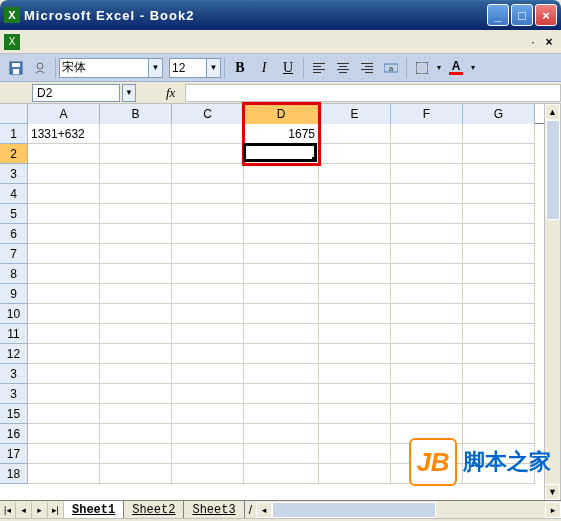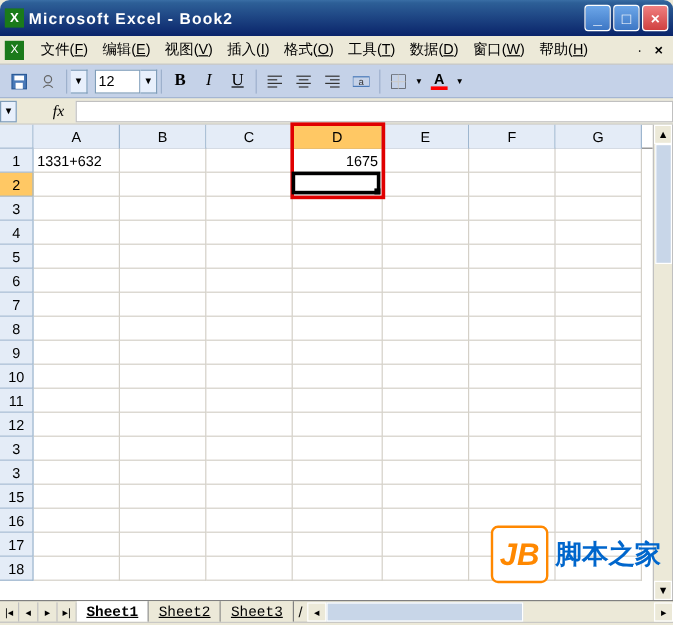--- a/index.html
+++ b/index.html
@@ -88,50 +88,40 @@
 <div class="titlebar">
   <div class="icon">X</div>
   <div class="title">Microsoft Excel - Book2</div>
   <div class="winbtn min">_</div>
   <div class="winbtn max">□</div>
   <div class="winbtn close">×</div>
 </div>
 
 <div class="menubar">
   <div class="excel-icon">X</div>
-  <div id="menu-items" style="display: flex;">
-      <div class="menuitem">文件(<u>F</u>)</div>
-      <div class="menuitem">编辑(<u>E</u>)</div>
-      <div class="menuitem">视图(<u>V</u>)</div>
-      <div class="menuitem">插入(<u>I</u>)</div>
-      <div class="menuitem">格式(<u>O</u>)</div>
-      <div class="menuitem">工具(<u>T</u>)</div>
-      <div class="menuitem">数据(<u>D</u>)</div>
-      <div class="menuitem">窗口(<u>W</u>)</div>
-      <div class="menuitem">帮助(<u>H</u>)</div>
-    </div>
   <div class="help-icon">·</div>
   <div class="close-doc">×</div>
 </div>
 
 <div class="toolbar">
   <div class="tbtn">
       <svg width="14" height="14">
         <rect x="1" y="1" width="12" height="12" fill="#4a7ab8" stroke="#2a5a98"></rect>
         <rect x="3" y="2" width="8" height="4" fill="white"></rect>
         <rect x="4" y="8" width="6" height="5" fill="white"></rect>
       </svg>
     </div>
   <div class="tbtn">
       <svg width="14" height="14">
         <circle cx="7" cy="5" r="3" fill="none" stroke="#666"></circle>
         <path d="M3 12 Q7 8 11 12" fill="none" stroke="#666"></path>
       </svg>
     </div>
   <div class="sep"></div>
+  <input class="font-sel font-name" readonly="" value="宋体" style="">
   <div class="dropdown-arrow">▼</div>
   <div style="width:6px"></div>
   <input class="font-sel font-size" readonly="" value="12" style="">
   <div class="dropdown-arrow">▼</div>
   <div class="sep"></div>
   <div class="tbtn bold">B</div>
   <div class="tbtn italic">I</div>
   <div class="tbtn underline">U</div>
   <div class="sep"></div>
   <div class="tbtn">
@@ -174,20 +164,23 @@
     </div>
   <div class="dropdown-arrow" style="width:10px;border:none;background:transparent">▾</div>
   <div class="tbtn font-color">
       <div class="letter">A</div>
       <div class="bar"></div>
     </div>
   <div class="dropdown-arrow" style="width:10px;border:none;background:transparent">▾</div>
 </div>
 
 <div class="formula-bar">
+  <div class="namebox">
+      <span class="namebox-text">D2</span>
+    </div>
   <div class="nb-arrow">▼</div>
   <div class="fx">fx</div>
   <div class="formula-input"></div>
 </div>
 
 <div class="grid-area">
   <div class="col-headers" id="col-headers">
     <div class="corner"></div>
   <div class="col-header" style="width: 72px;">A</div>
       <div class="col-header" style="width: 72px;">B</div>

